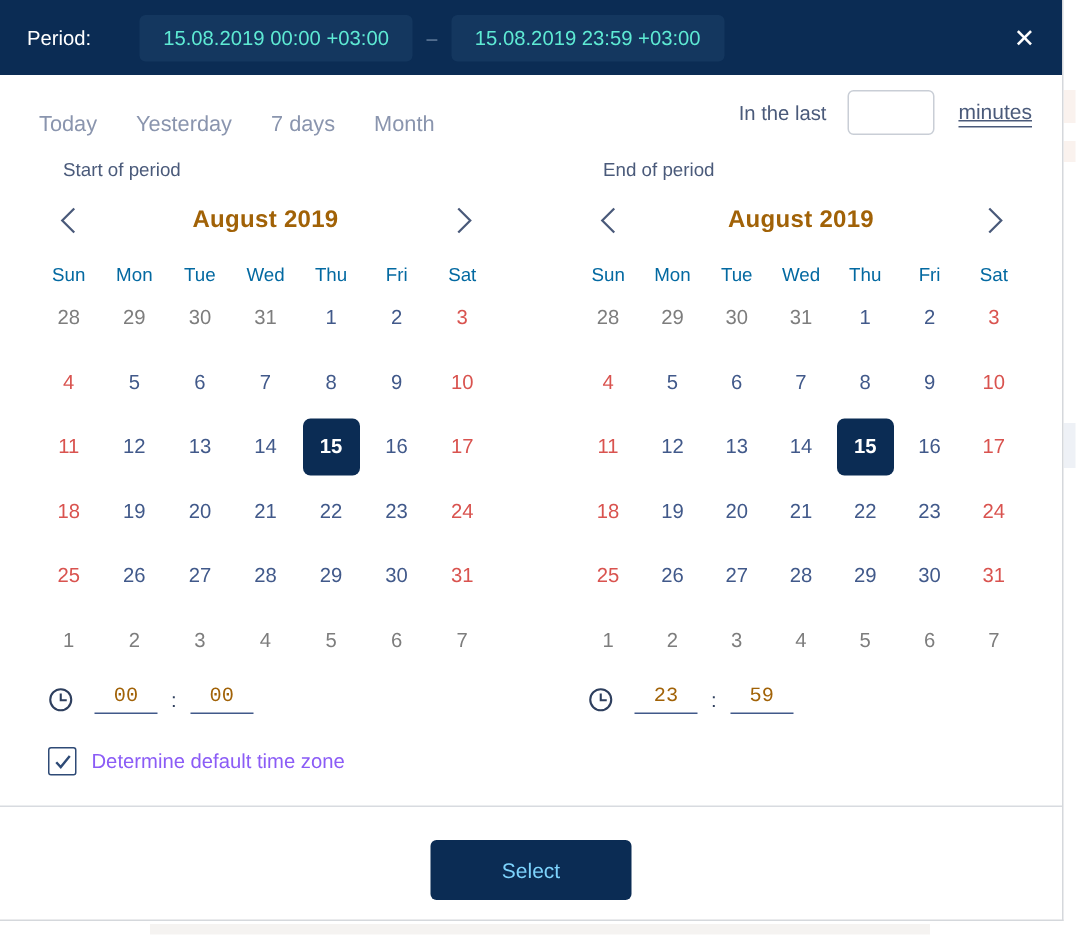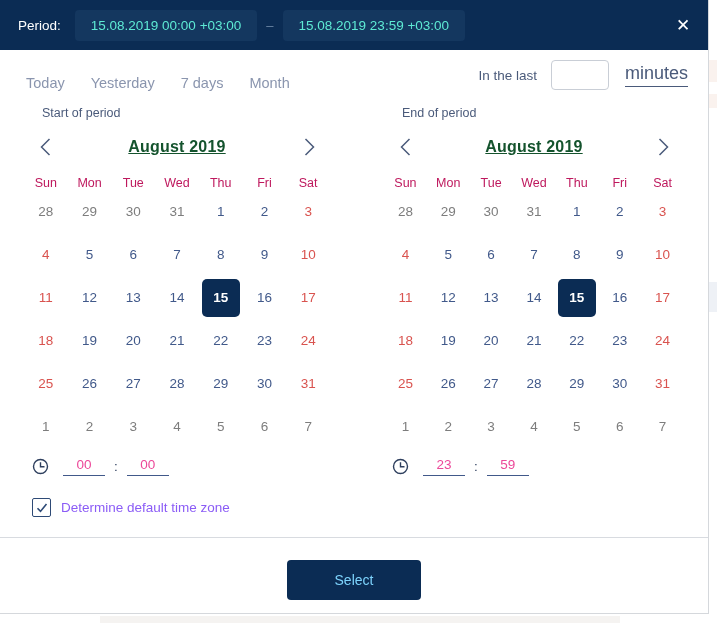--- a/index.html
+++ b/index.html
@@ -51,21 +51,21 @@
     background: #0b2c54;
     display: flex;
     align-items: center;
     padding: 0 14px 0 18px;
     box-sizing: border-box;
     position: relative;
   }
   .header-label {
     color: #ffffff;
     font-size: 13.5px;
-    margin-right: 14px;
+    margin-right: 32px;
     white-space: nowrap;
   }
   .period-chip {
     background: #14375f;
     color: #5eead4;
     font-size: 13.5px;
     border-radius: 4px;
     padding: 8px 16px;
     white-space: nowrap;
     border: none;
@@ -135,25 +135,26 @@
     font-family: inherit;
     font-size: 13.5px;
     color: #2e3f5e;
     text-align: center;
     outline: none;
     background: #fff;
   }
   .unit-select {
     margin-left: 16px;
     color: #4a5a7a;
-    font-size: 18px;
+    font-size: 14px;
     border-bottom: 1.5px solid #4a5a7a;
     padding-bottom: 2px;
     cursor: pointer;
     white-space: nowrap;
+    text-decoration: underline;
   }
 
   
   .cal-area {
     display: flex;
     padding: 0 0 0 0;
     position: relative;
   }
   .cal-col {
     width: 354px;
@@ -179,35 +180,34 @@
     width: 26px;
     height: 26px;
     display: flex;
     align-items: center;
     justify-content: center;
     cursor: pointer;
     color: #4a5a7a;
   }
   .nav-arrow svg { display: block; }
   .cal-title {
-    color: #14532d;
+    color: #a16207;
     font-size: 16px;
     font-weight: bold;
     letter-spacing: .2px;
-    text-decoration: underline;
   }
 
   .dow-row, .week-row {
     display: grid;
     grid-template-columns: repeat(7, 1fr);
   }
   .dow-row { margin-top: 16px; }
   .dow {
     text-align: center;
-    color: #be185d;
+    color: #0369a1;
     font-size: 12.5px;
   }
   .week-row { margin-top: 0; }
   .day {
     height: 43px;
     display: flex;
     align-items: center;
     justify-content: center;
     font-size: 13.5px;
     cursor: pointer;
@@ -240,25 +240,25 @@
     width: 17px;
     height: 17px;
     margin-right: 14px;
     color: #2e3f5e;
     flex: none;
   }
   .time-field {
     width: 38px;
     text-align: center;
     font-size: 13.5px;
-    color: #ec4899;
+    color: #a16207;
     border: none;
     border-bottom: 1.5px solid #41598a;
     background: transparent;
-    font-family: Liberation Sans, sans-serif;
+    font-family: Liberation Mono, monospace;
     padding-bottom: 3px;
     outline: none;
   }
   .time-colon {
     margin: 0 9px;
     color: #2e3f5e;
     font-size: 13.5px;
   }
 
   

